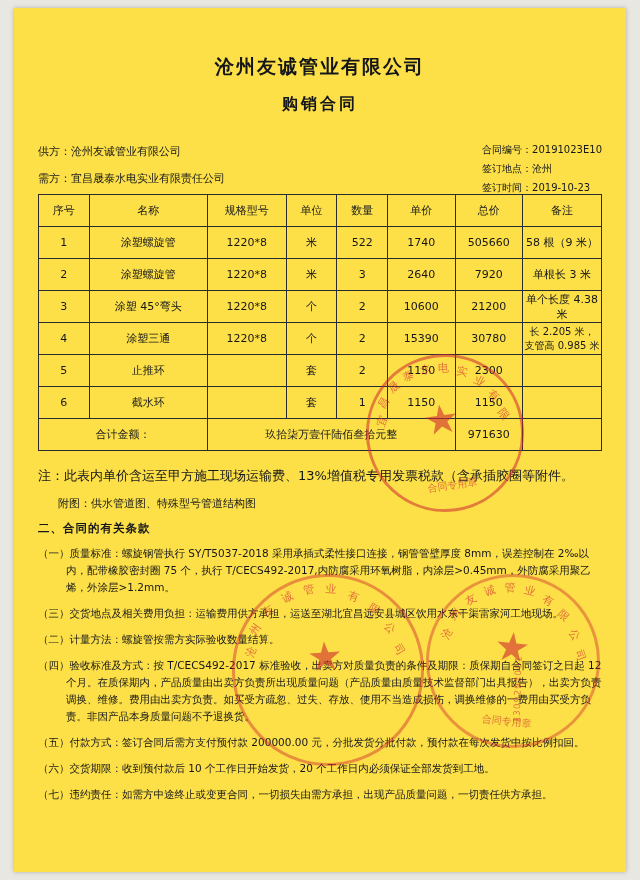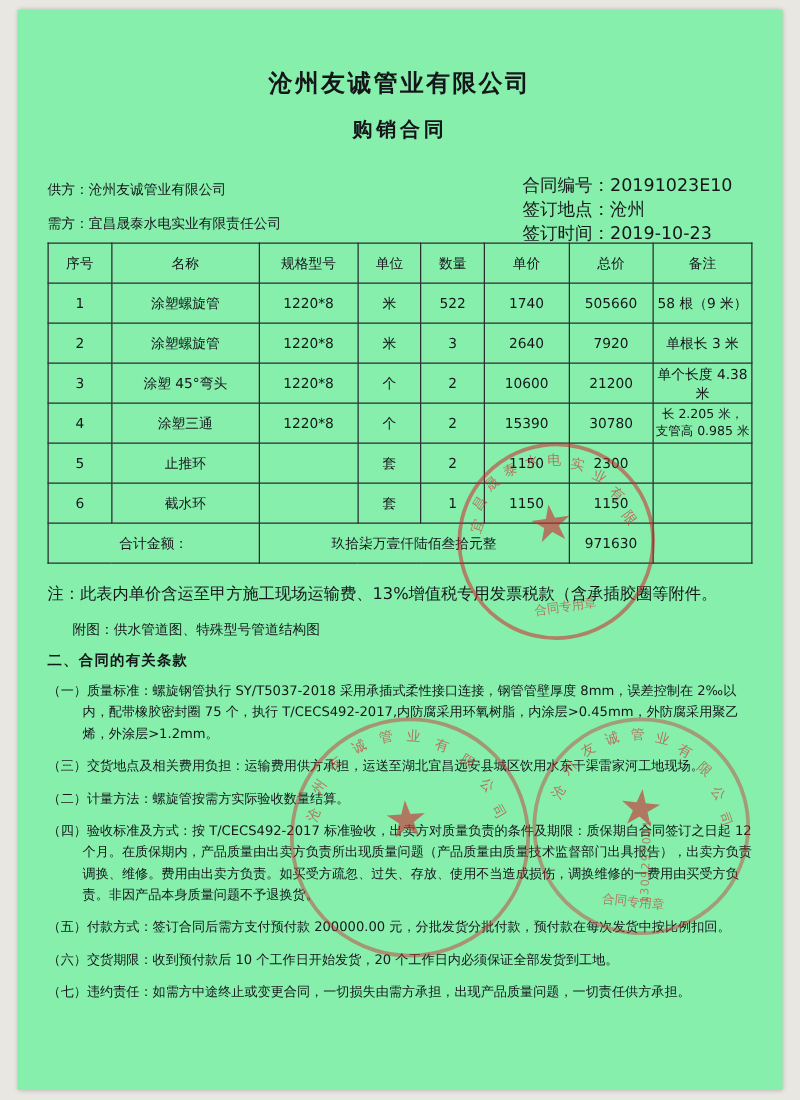--- a/index.html
+++ b/index.html
@@ -4,37 +4,37 @@
 <style>
   html,body{margin:0;padding:0;}
   body{
     width:640px;height:880px;
     background:#e9e7e2;
     font-family:"DejaVu Sans","Liberation Sans",sans-serif;
     overflow:hidden;
   }
   .page{
     position:absolute;left:14px;top:8px;width:612px;height:864px;
-    background:#86efac;
+    background:#fde047;
     box-shadow:0 0 4px rgba(0,0,0,.25);
     overflow:hidden;
   }
   .inner{position:absolute;left:24px;top:16px;width:564px;}
   .title1{
     text-align:center;font-size:19px;font-weight:bold;letter-spacing:2px;
     color:#14161a;margin-top:30px;
   }
   .title2{
     text-align:center;font-size:16px;font-weight:bold;letter-spacing:3px;
     color:#14161a;margin-top:14px;
   }
   .parties{position:relative;margin-top:27px;font-size:11px;color:#15171b;text-decoration:underline;}
   .prow{height:20px;line-height:20px;}
   .prow .lbl{display:inline-block;}
-  .meta{position:absolute;right:16px;top:-2px;font-size:14px;line-height:19px;text-align:left;}
+  .meta{position:absolute;right:0;top:-2px;font-size:10px;line-height:19px;text-align:left;}
   .sec{font-size:11.5px;color:#15171b;margin-top:10px;font-weight:bold;letter-spacing:1px;}
   table.main{
     border-collapse:collapse;width:100%;margin-top:6px;
     font-size:11px;color:#15171b;
   }
   table.main th, table.main td{
     border:1px solid #2a2c30;
     text-align:center;
     padding:0;
     height:31px;

